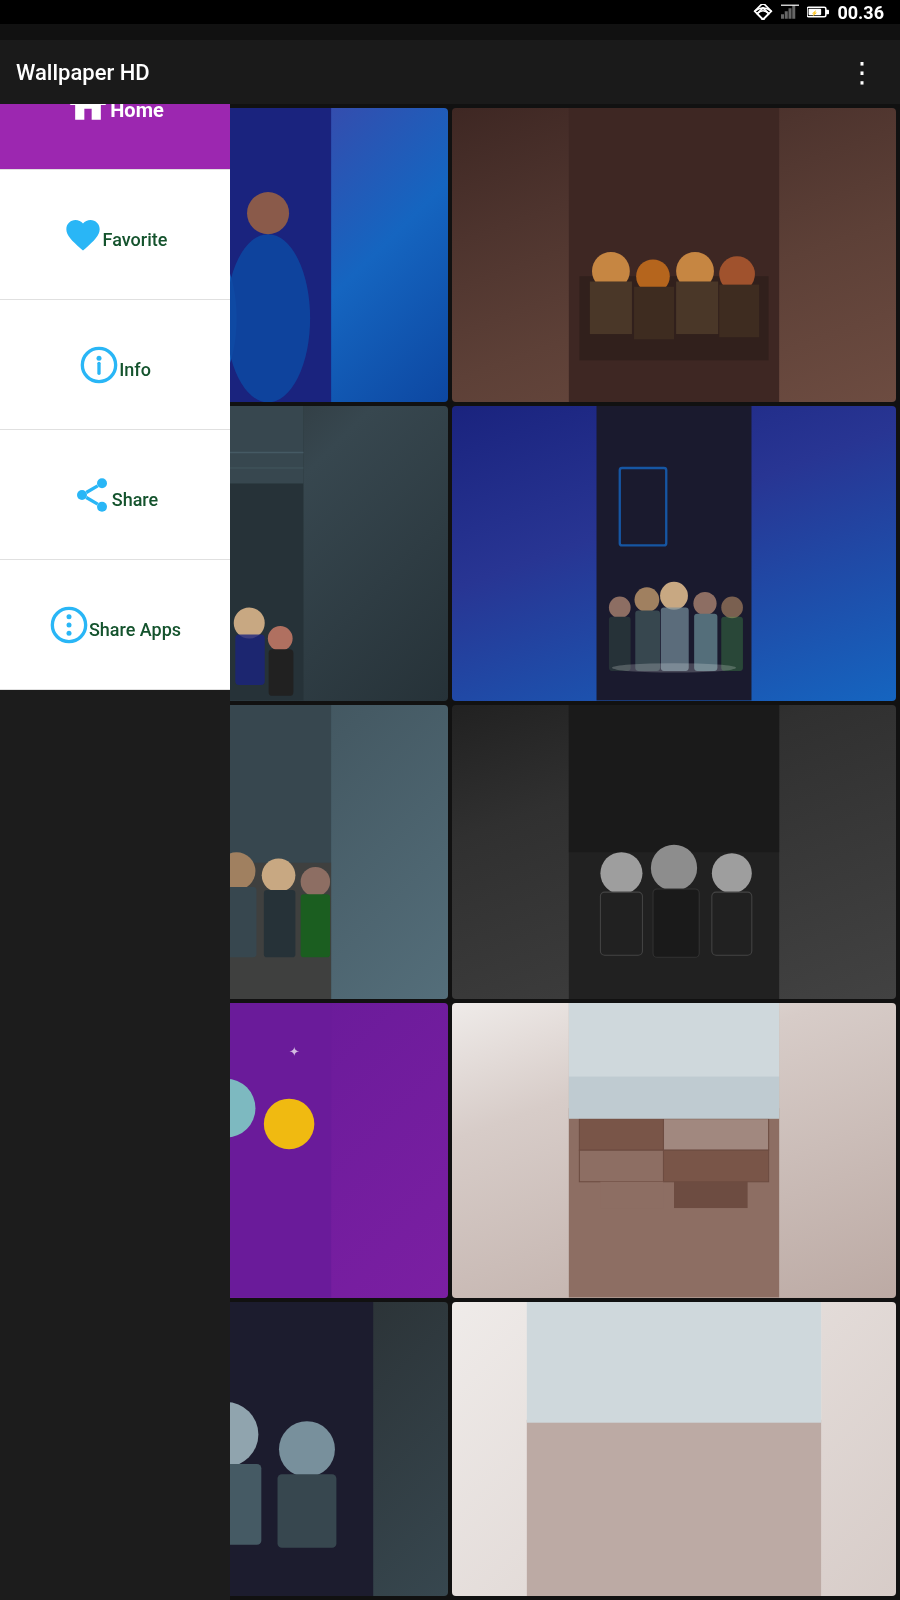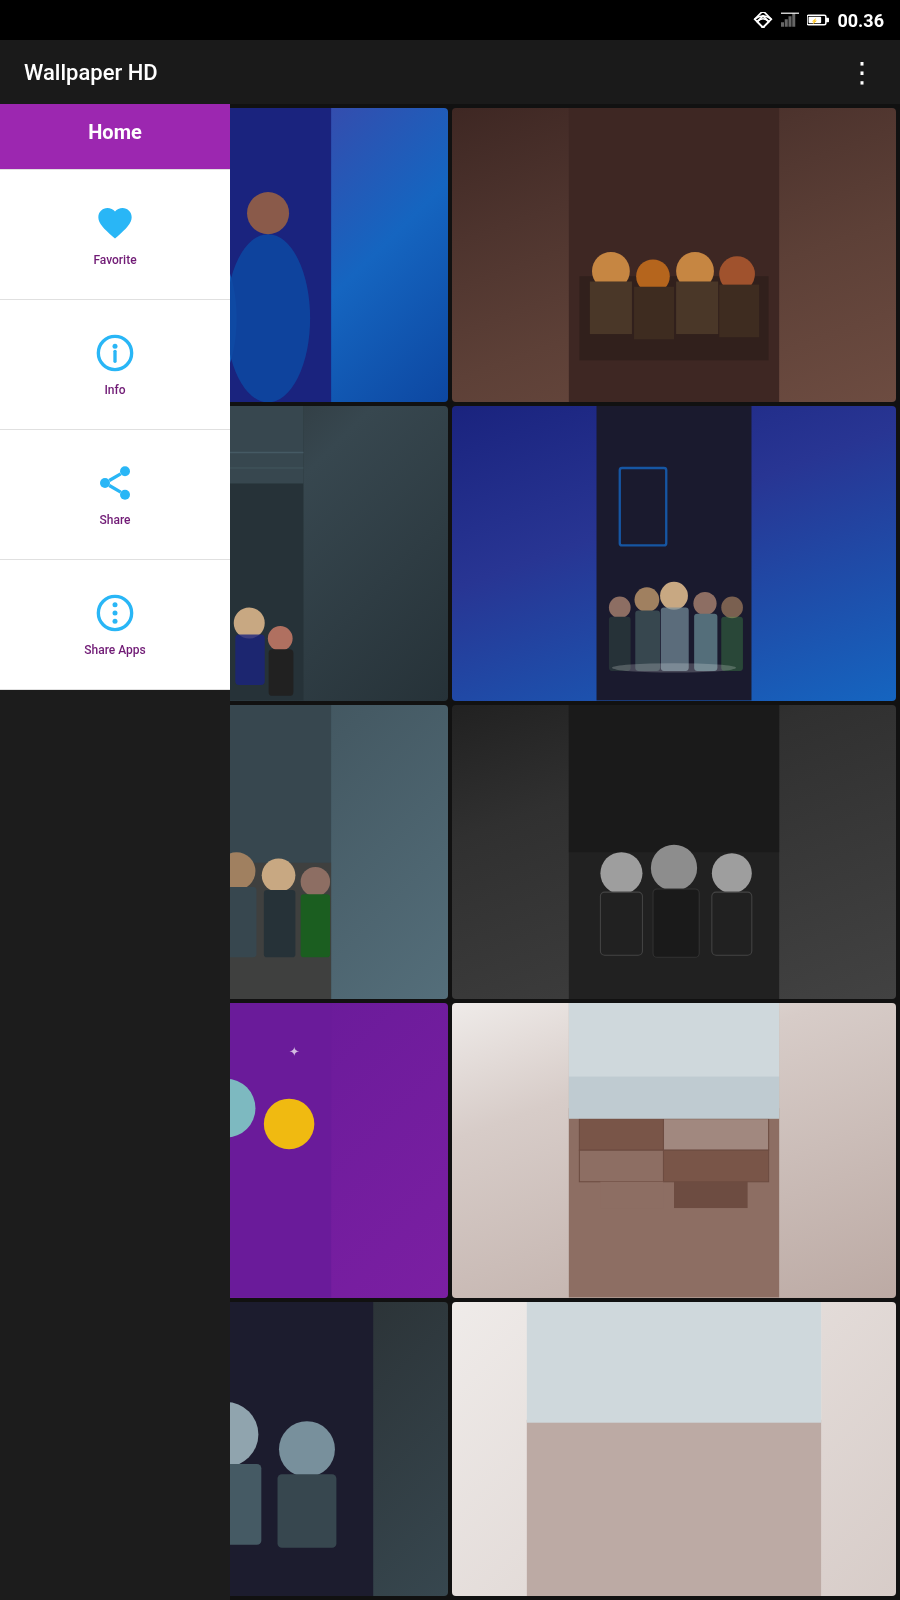--- a/index.html
+++ b/index.html
@@ -12,21 +12,21 @@
       overflow: hidden;
       position: relative;
     }
 
     
     .status-bar {
       position: absolute;
       top: 0;
       left: 0;
       right: 0;
-      height: 40px;
+      height: 24px;
       background: #000;
       display: flex;
       align-items: center;
       justify-content: flex-end;
       padding: 0 16px;
       gap: 8px;
       z-index: 100;
     }
 
     .status-bar-icons {
@@ -53,21 +53,20 @@
       align-items: center;
       padding: 0 16px;
       z-index: 90;
     }
 
     .app-bar-title {
       color: white;
       font-size: 22px;
       font-weight: 500;
       flex: 1;
-      margin-left: 8px;
     }
 
     .app-bar-more {
       color: white;
       font-size: 28px;
       cursor: pointer;
       padding: 8px;
     }
 
     
@@ -79,42 +78,42 @@
       bottom: 0;
       background: #1c1c1c;
       z-index: 85;
       display: flex;
       flex-direction: column;
     }
 
     .drawer-item {
       background: white;
       display: flex;
-      flex-direction: column;
+      flex-direction: row;
       align-items: center;
       justify-content: center;
       padding: 20px 10px;
       cursor: pointer;
       border-bottom: 1px solid #e0e0e0;
       min-height: 130px;
     }
 
     .drawer-item.active {
       background: #9c27b0;
     }
 
     .drawer-item.active .drawer-label {
       color: white;
       font-weight: bold;
       font-size: 20px;
     }
 
     .drawer-label {
-      color: #701a75;
-      font-size: 12px;
+      color: #14532d;
+      font-size: 18px;
       font-weight: 500;
       margin-top: 10px;
     }
 
     
     .main-content {
       position: absolute;
       top: 104px;
       left: 0;
       right: 0;

